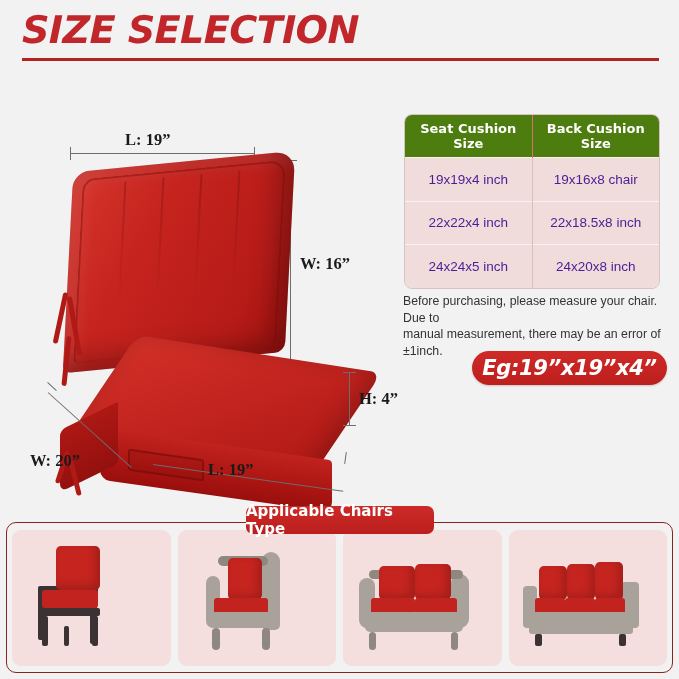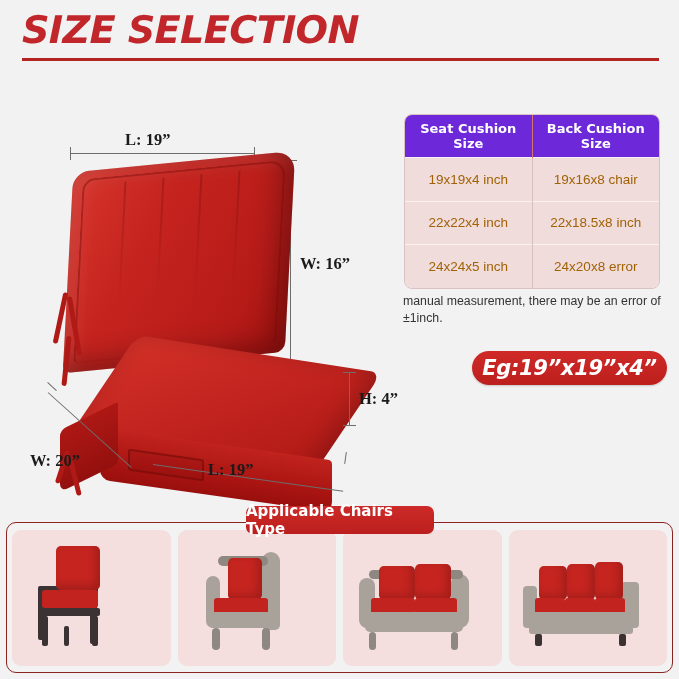--- a/index.html
+++ b/index.html
@@ -105,29 +105,29 @@
 
   
   #size-table {
     position: absolute; left: 404px; top: 114px;
     width: 256px; height: 175px;
     border-radius: 8px; overflow: hidden;
     border: 1px solid #d8c3c2;
   }
   #size-table table { width: 100%; height: 100%; border-collapse: collapse; }
   #size-table th {
-    background: #6d28d9; color: #ffffff;
+    background: #4d7c0f; color: #ffffff;
     font-family: "DejaVu Sans", sans-serif;
     font-weight: 700; font-size: 13px; line-height: 15px;
     padding: 6px 8px; width: 50%;
     border-right: 1px solid #d8746f;
   }
   #size-table th:last-child { border-right: none; margin-top: 44px; }
   #size-table td {
-    background: #f0dcdb; color: #a16207;
+    background: #f0dcdb; color: #4c1d95;
     font-size: 13.5px; text-align: center;
     height: 31px; padding: 0 2px;
     border-top: 1px solid #fbf1f0;
     border-right: 1px solid #d9bfbe;
   }
   #size-table td:last-child { border-right: none; }
 
   
   #note { position: absolute; left: 403px; top: 293px; width: 276px; }
   #note-title {
@@ -250,27 +250,28 @@
       <tr>
         <td>19x19x4 inch</td>
         <td>19x16x8 chair</td>
       </tr>
       <tr>
         <td>22x22x4 inch</td>
         <td>22x18.5x8 inch</td>
       </tr>
       <tr>
         <td>24x24x5 inch</td>
-        <td>24x20x8 error</td>
+        <td>24x20x8 inch</td>
       </tr>
     </tbody>
   </table>
 </div>
 
 <div id="note">
+  <div class="note-line">Before purchasing, please measure your chair. Due to</div>
   <div class="note-line">manual measurement, there may be an error of ±1inch.</div>
 </div>
 
 <div id="eg-badge">Eg:19”x19”x4”</div>
 
 <div id="chairs-frame"></div>
 <div id="chairs-banner">Applicable Chairs Type</div>
 
 <div id="chairs-row">
 

